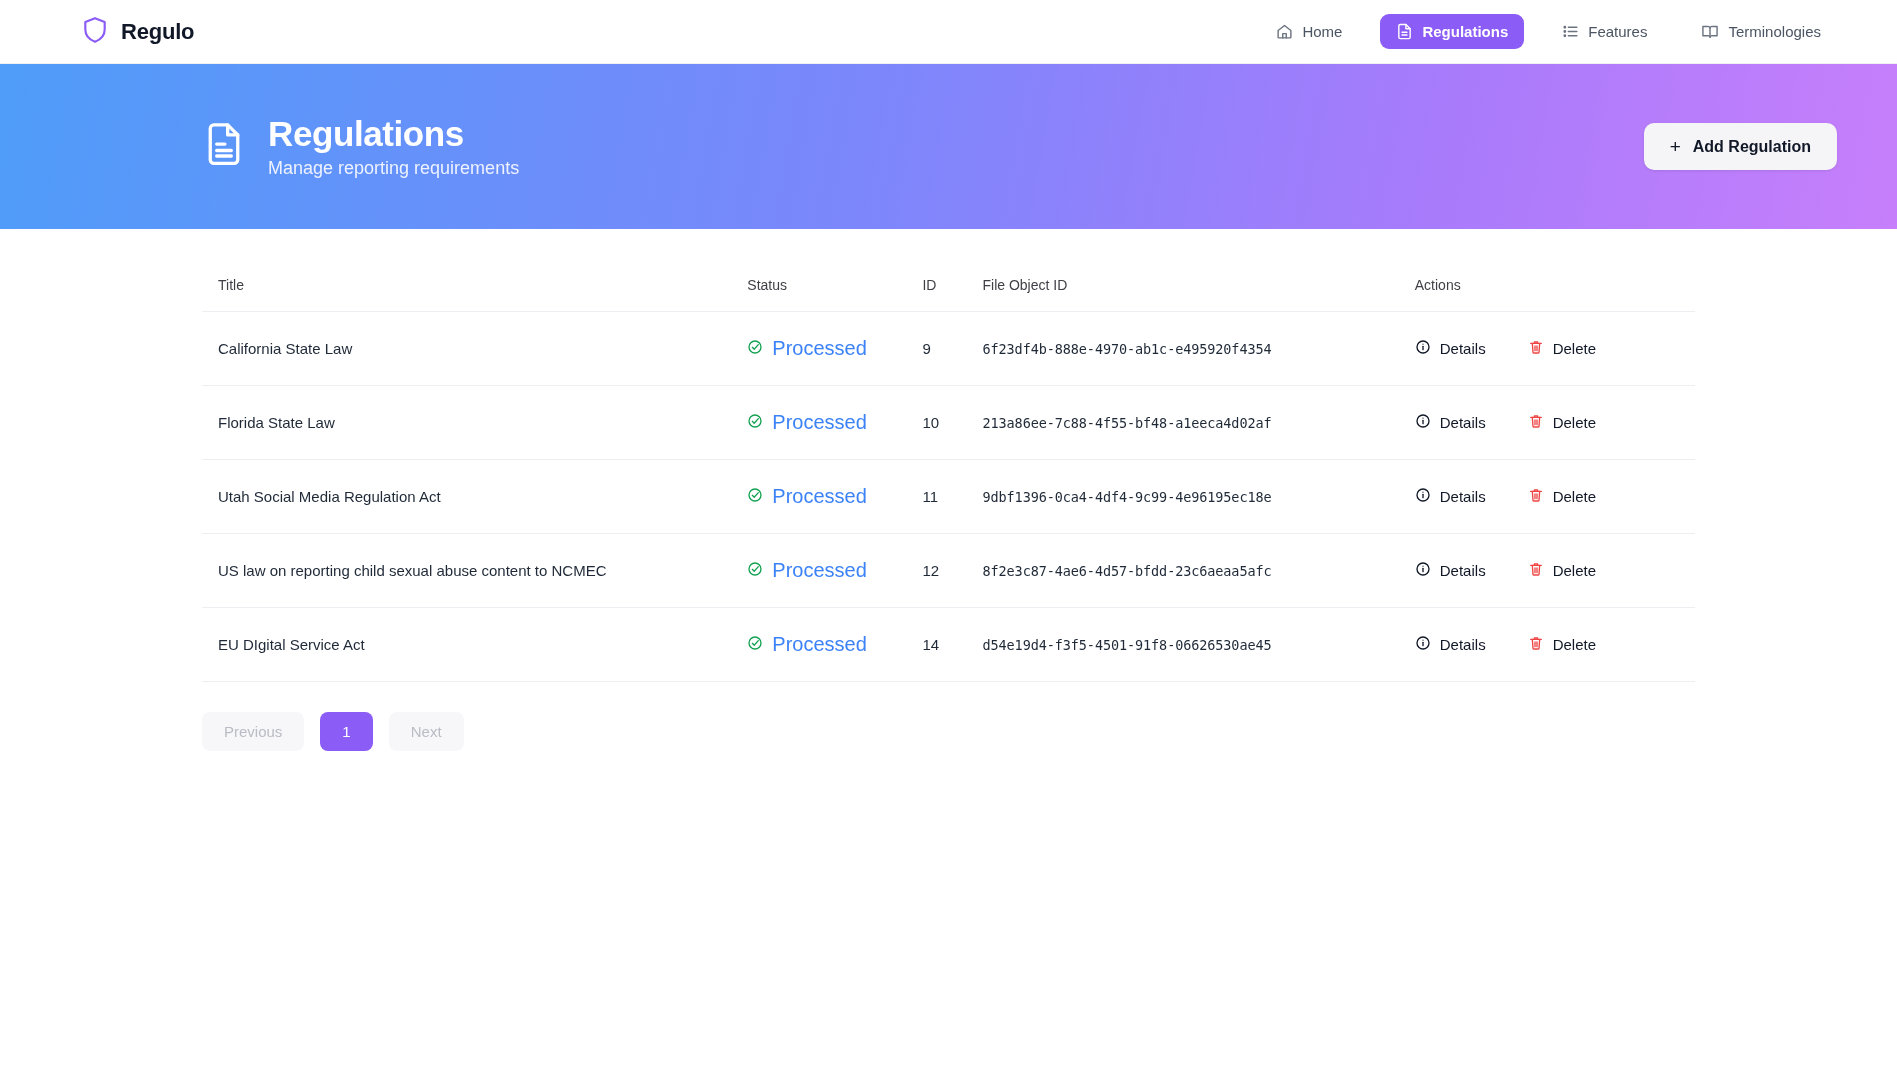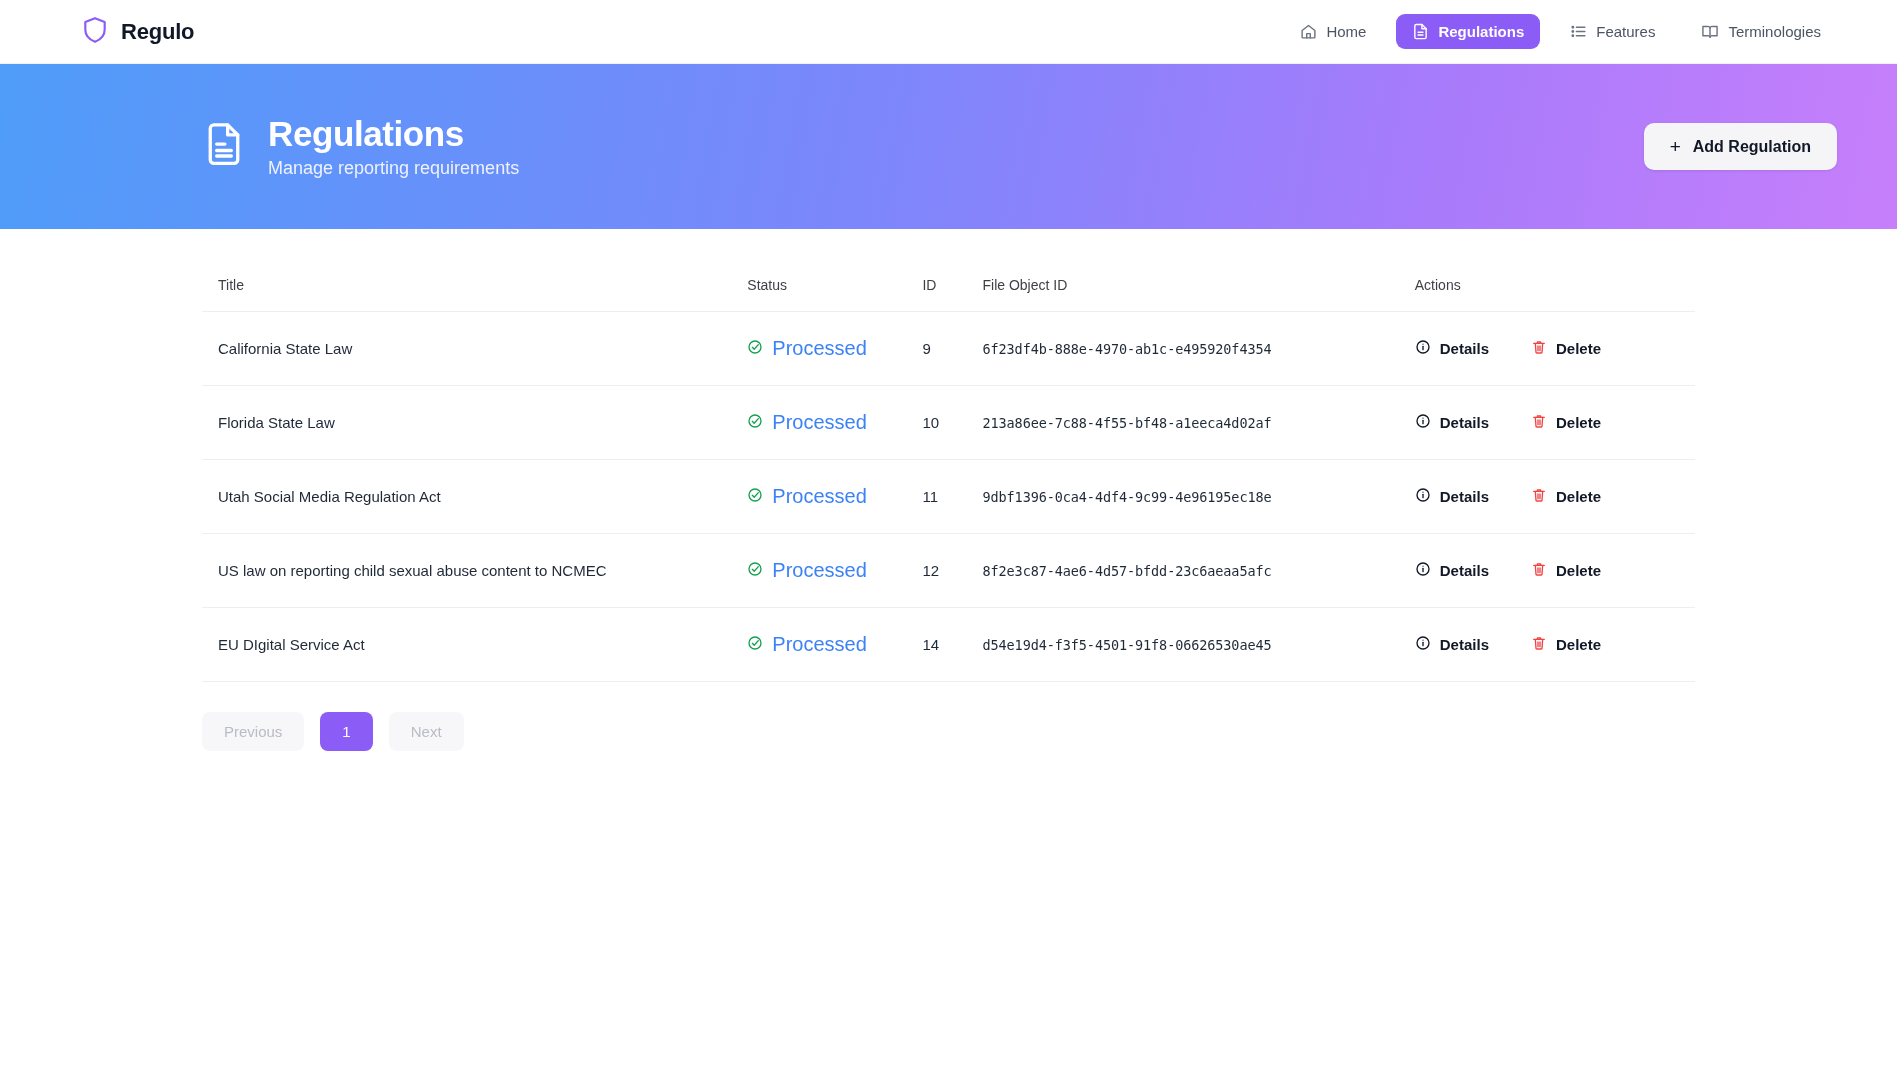--- a/index.html
+++ b/index.html
@@ -30,21 +30,21 @@
   }
   .brand-name {
     font-size: 22px;
     font-weight: bold;
     letter-spacing: -0.2px;
     color: #111827;
   }
   .nav {
     display: flex;
     align-items: flex-end;
-    gap: 14px;
+    gap: 22px;
   }
   .nav-item {
     display: flex;
     align-items: center;
     gap: 9px;
     padding: 9px 16px;
     border-radius: 9px;
     font-size: 15px;
     color: #4b5563;
     cursor: pointer;
@@ -143,21 +143,21 @@
     font-size: 13.5px;
     color: #1f2937;
     letter-spacing: -0.1px;
   }
   .actions { display: flex; align-items: center; gap: 42px; }
   .act {
     display: inline-flex;
     align-items: center;
     gap: 9px;
     font-size: 15px;
-    font-weight: bold;
+    font-weight: normal;
     color: #111827;
     cursor: pointer;
   }
 
   
   .pagination {
     display: flex;
     align-items: center;
     margin-top: 30px;
     gap: 12px;

